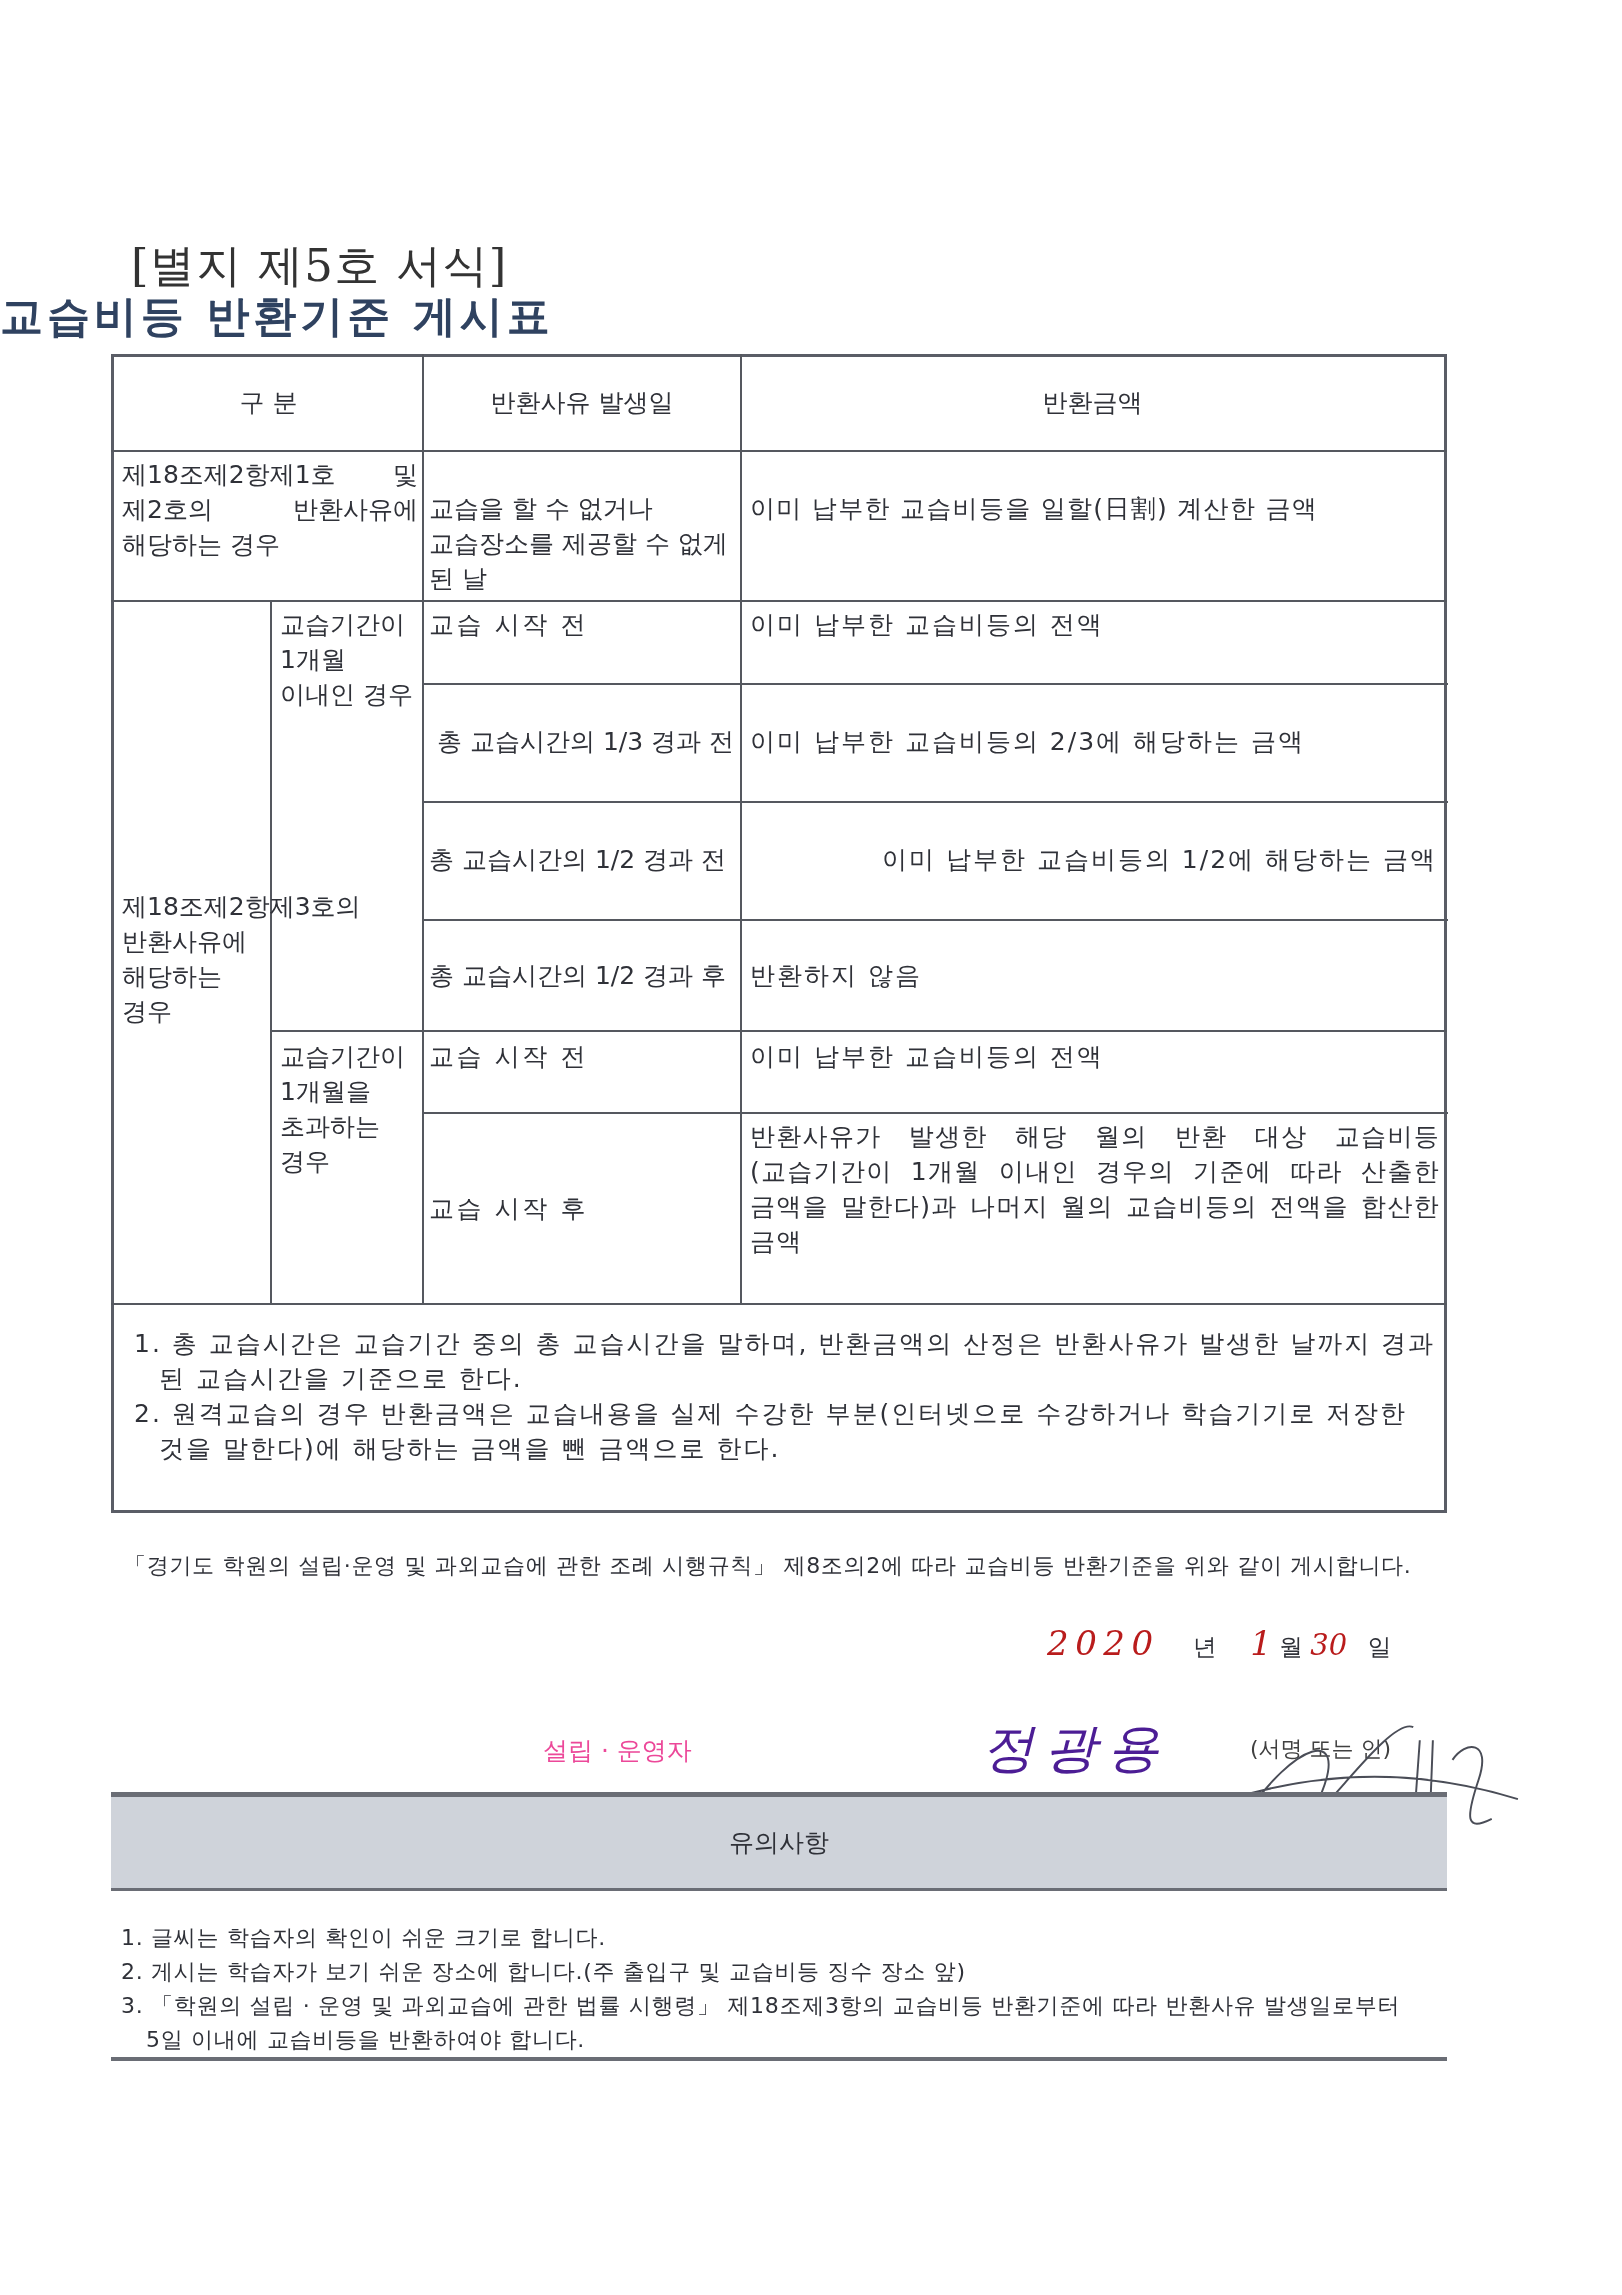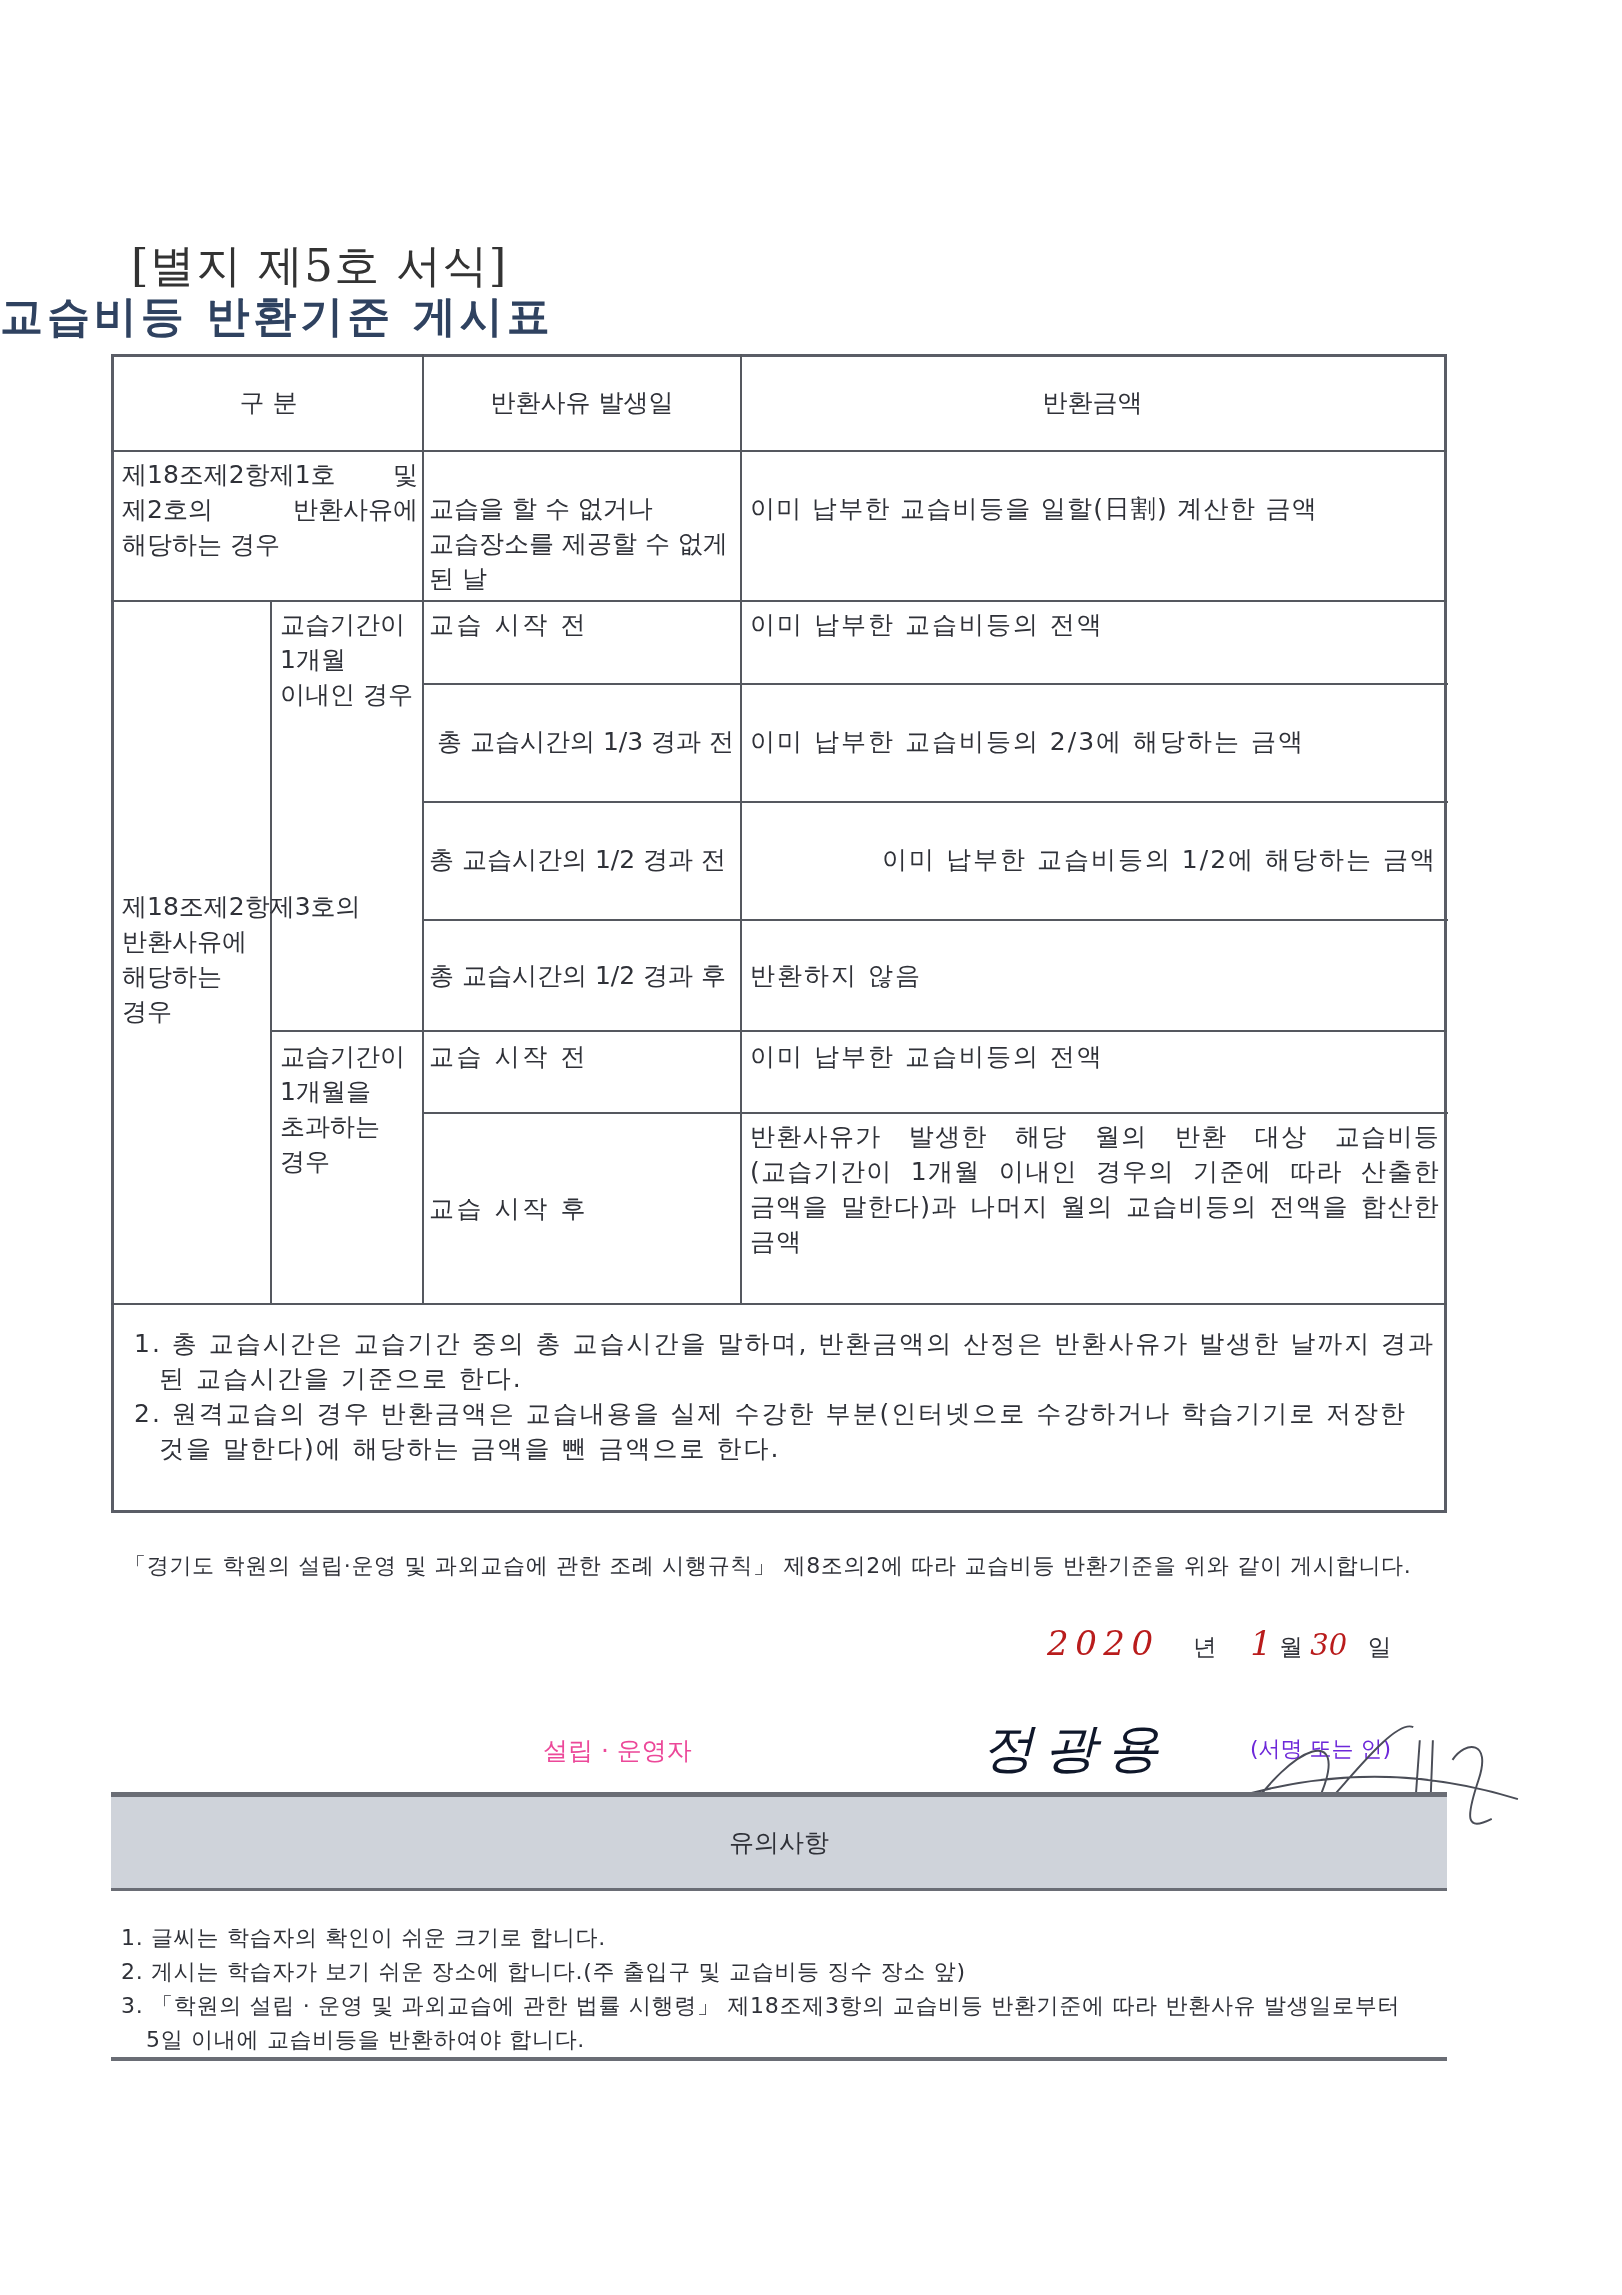--- a/index.html
+++ b/index.html
@@ -15,22 +15,22 @@
   .hl { position: absolute; height: 0; border-top: 2px solid #55585f; }
   .vl { position: absolute; width: 0; border-left: 2px solid #55585f; }
   .cell { position: absolute; font-size: 25px; line-height: 35px; color: #2f3138; word-break: keep-all; }
   .center { text-align: center; }
   .remarks { position: absolute; font-size: 25px; line-height: 35px; color: #2f3138; }
   .remarks .item { padding-left: 39px; text-indent: -25px; letter-spacing: 2px; }
   .notice { left: 124px; top: 1551px; font-size: 22px; color: #2f3138; letter-spacing: 0.7px; }
   .date { top: 1623px; left: 1047px; font-size: 23.6px; color: #2f3138; }
   .hand { font-family: "DejaVu Serif", serif; font-style: italic; color: #b91c1c; }
   .signer-label { left: 543px; top: 1734px; font-size: 25px; color: #ec4899; }
-  .sig-name { left: 982px; top: 1714px; font-size: 52px; color: #0f172a; font-family: "DejaVu Serif", serif; font-style: italic; letter-spacing: 10.5px; }
-  .sig-stamp { left: 1250px; top: 1734px; font-size: 22px; color: #6d28d9; }
+  .sig-name { left: 982px; top: 1714px; font-size: 52px; color: #4c1d95; font-family: "DejaVu Serif", serif; font-style: italic; letter-spacing: 10.5px; }
+  .sig-stamp { left: 1250px; top: 1734px; font-size: 22px; color: #404040; }
   .caution-bar { left: 111px; top: 1792px; width: 1336px; height: 99px; background: #cfd3da; border-top: 5.2px solid #6a6d75; border-bottom: 3.9px solid #6a6d75; box-sizing: border-box; }
   .caution-title { left: 111px; width: 1336px; top: 1826px; text-align: center; font-size: 25px; color: #2f3138; }
   .caution-list { left: 121px; top: 1921px; font-size: 22px; line-height: 34px; color: #2f3138; letter-spacing: 0.7px; }
   .caution-list .cont { padding-left: 25px; }
   .bottom-rule { left: 111px; top: 2057px; width: 1336px; height: 3.9px; background: #6a6d75; }
 </style>
 </head>
 <body>
 
 <div class="abs form-label">[별지 제5호 서식]</div>

